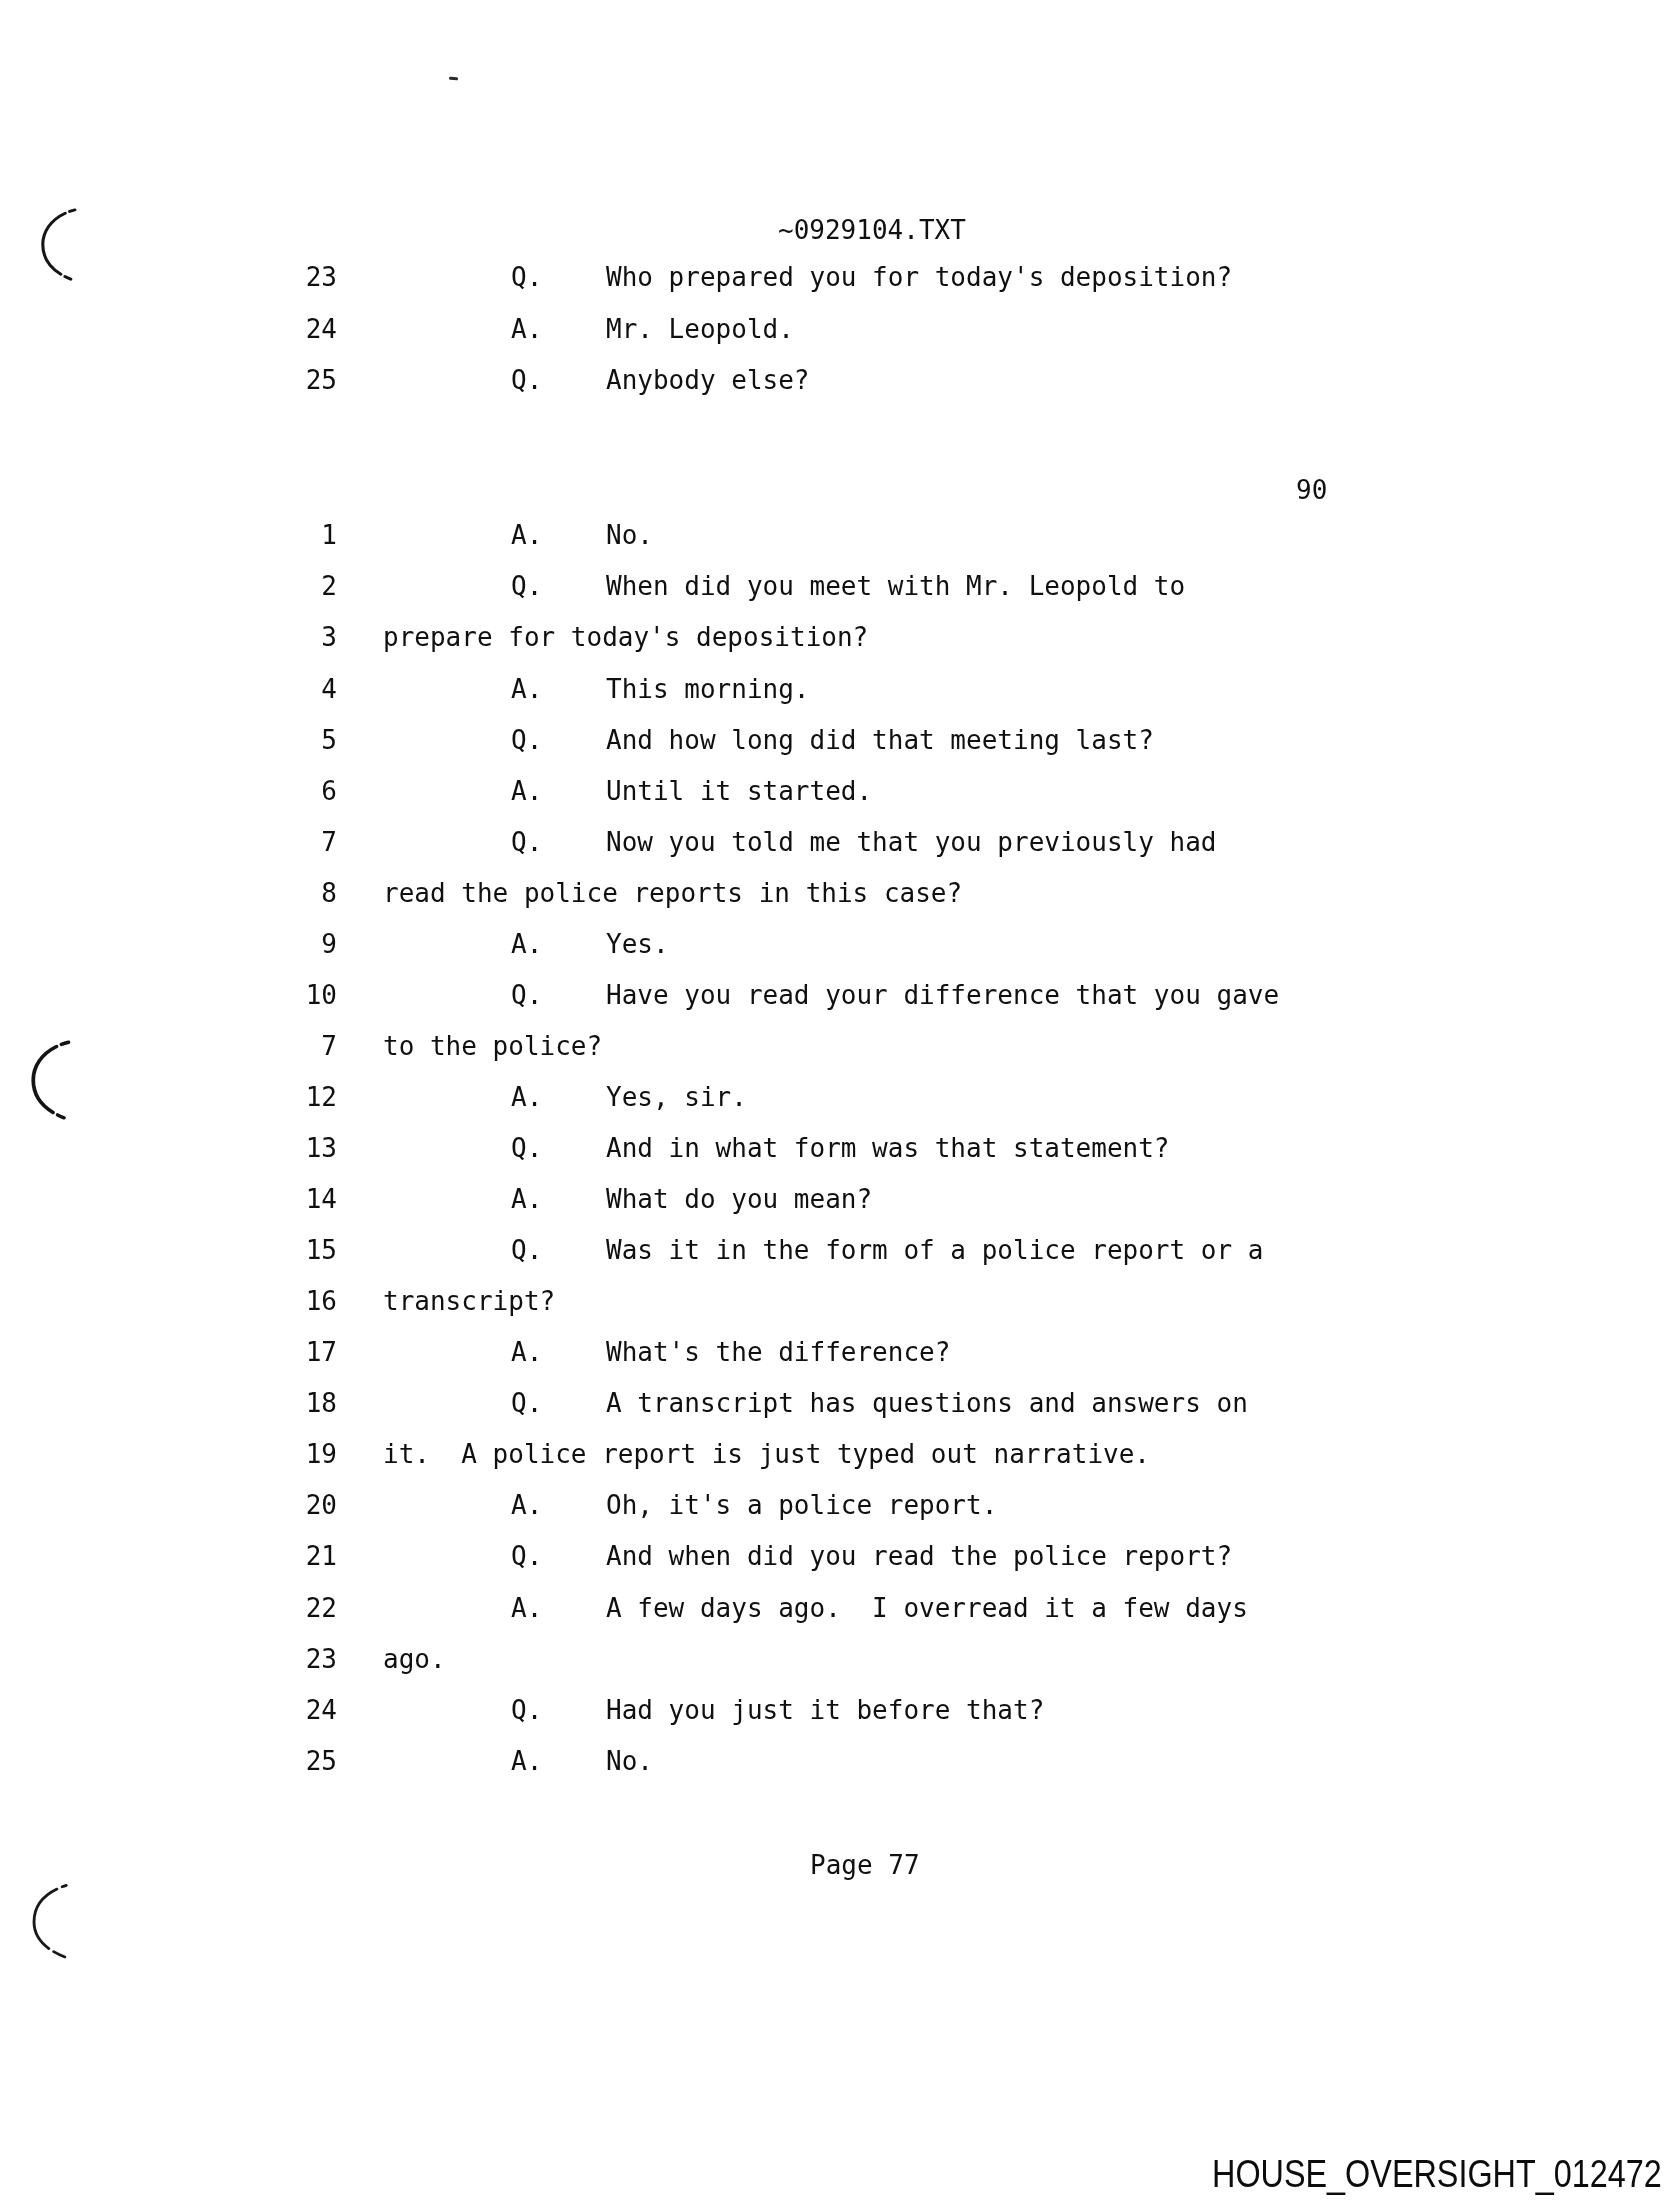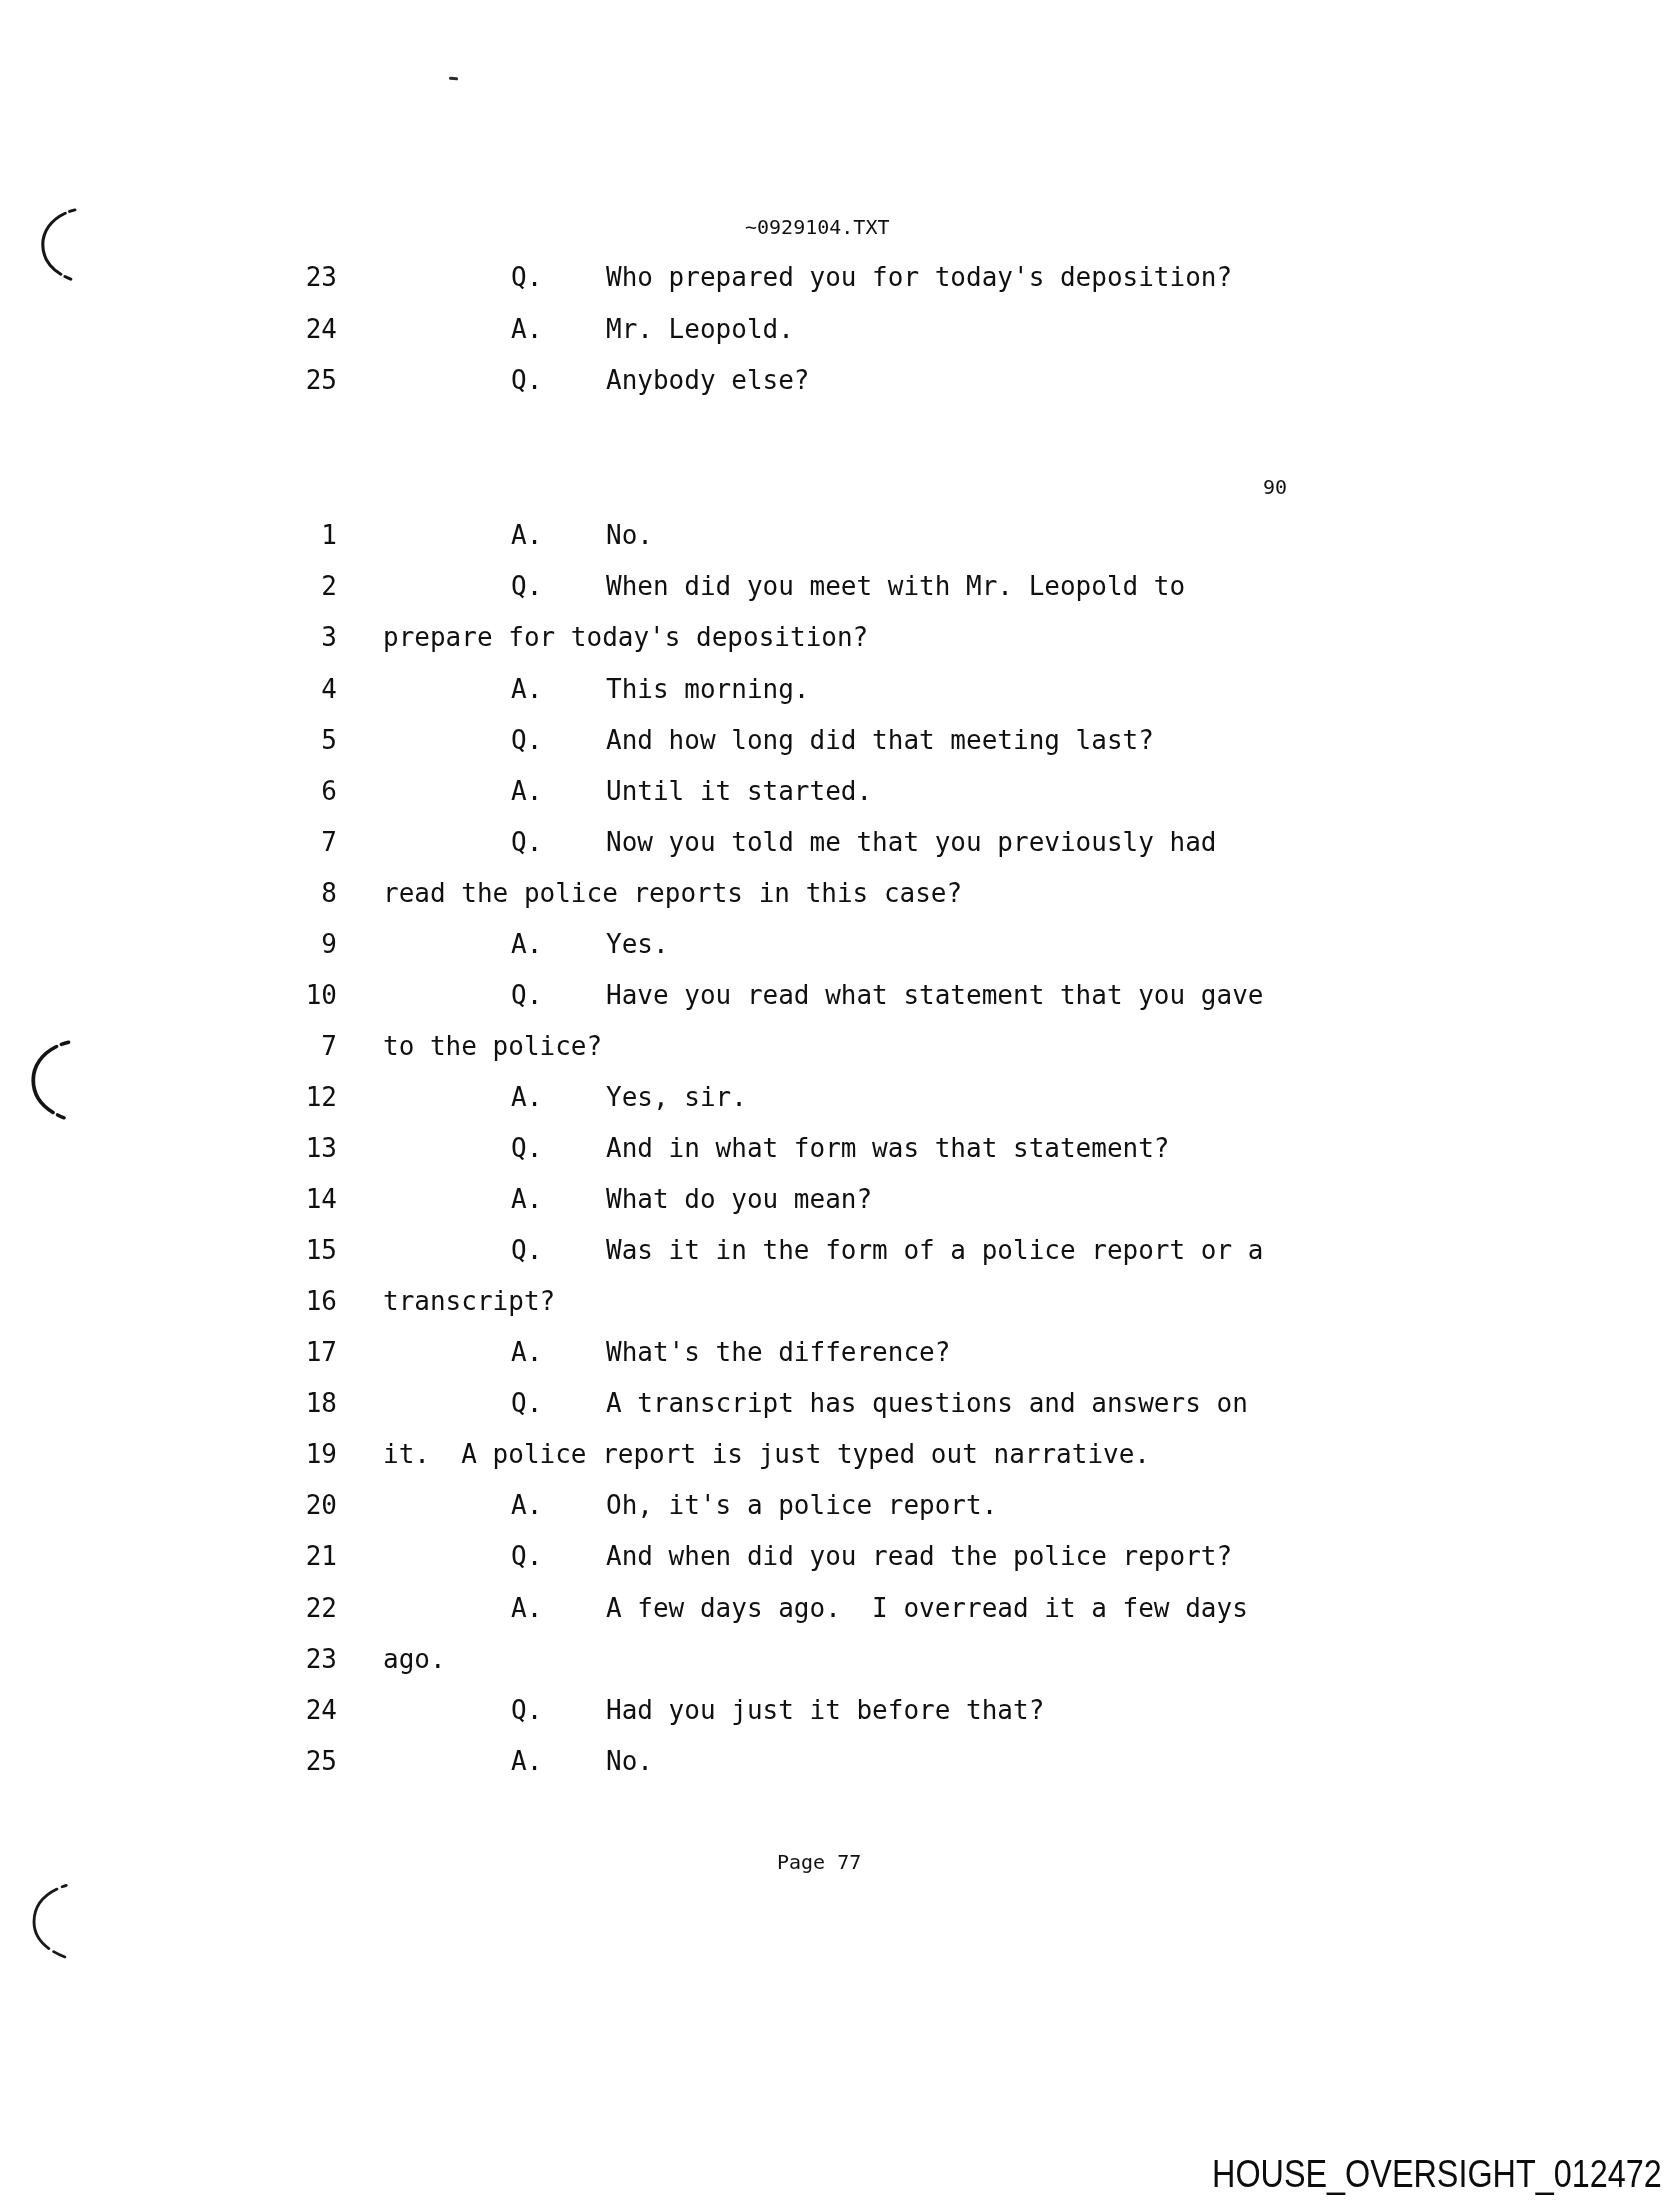--- a/index.html
+++ b/index.html
@@ -6,22 +6,23 @@
   .page{
     position:relative;
     width:1669px;height:2205px;
     background:#ffffff;
     overflow:hidden;
     font-family:"DejaVu Sans Mono",monospace;
     color:#101010;
   }
   .mono{
     position:absolute;
-    font-size:20px;line-height:1;
+    font-size:26px;line-height:1;
     white-space:pre;
+    margin-left:33px;
   }
   .title{left:745px;top:217px;}
   .pagenum{left:1263px;top:477px;}
   .footer{left:777px;top:1852px;}
   .bates{
     position:absolute;
     left:1212px;top:2154px;
     font-family:"Liberation Sans",sans-serif;
     font-size:39px;line-height:1;
     color:#0c0c0c;
@@ -110,21 +111,21 @@
         <span class="text" style="left: 383px;">read the police reports in this case?</span>
       </div>
       <div class="row" style="top: 931px;">
         <span class="num">9</span>
         <span class="marker">A.</span>
         <span class="text" style="left: 606px;">Yes.</span>
       </div>
       <div class="row" style="top: 982px;">
         <span class="num">10</span>
         <span class="marker">Q.</span>
-        <span class="text" style="left: 606px;">Have you read what statement that you gave</span>
+        <span class="text" style="left: 606px;">Have you read your difference that you gave</span>
       </div>
       <div class="row" style="top: 1033px;">
         <span class="num">7</span>
         <span class="text" style="left: 383px;">to the police?</span>
       </div>
       <div class="row" style="top: 1084px;">
         <span class="num">12</span>
         <span class="marker">A.</span>
         <span class="text" style="left: 606px;">Yes, sir.</span>
       </div>

